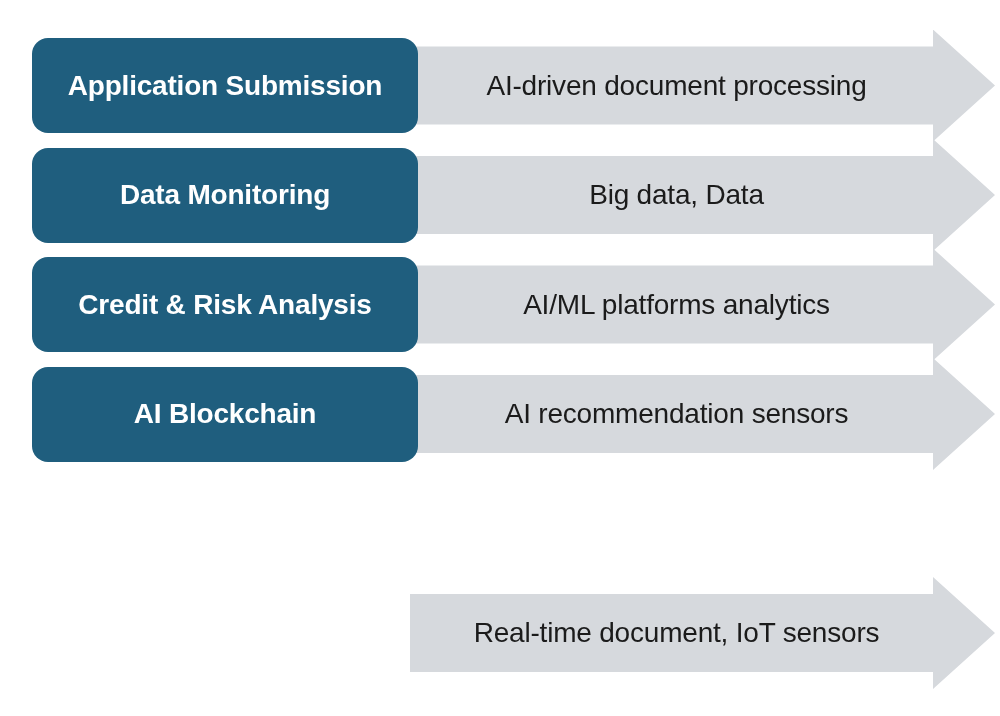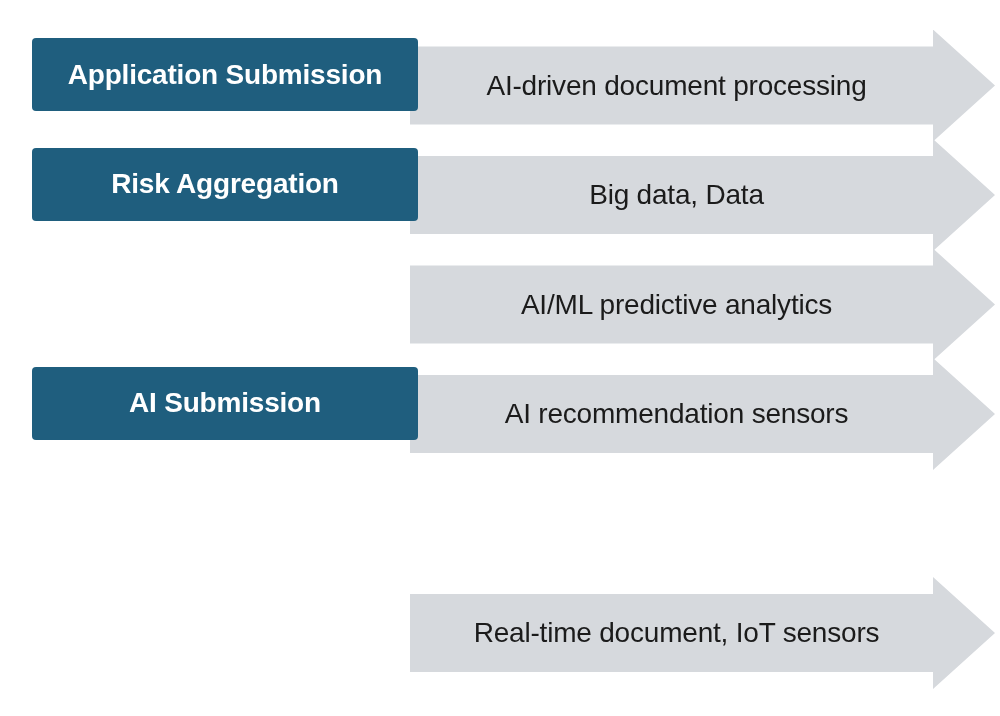--- a/index.html
+++ b/index.html
@@ -49,23 +49,23 @@
     text-align: center;
     font-size: 28px;
     letter-spacing: -0.2px;
     color: var(--arrow-text);
   }
   .stage {
     position: absolute;
     left: 32px;
     top: 0;
     width: 386px;
-    height: 73px;
+    height: 95px;
     background: var(--stage-fill);
-    border-radius: 4px;
+    border-radius: 16px;
     display: flex;
     align-items: center;
     justify-content: center;
     text-align: center;
     z-index: 2;
   }
   .stage-label {
     font-size: 28px;
     font-weight: bold;
     letter-spacing: -0.2px;
@@ -87,36 +87,39 @@
     <div class="stage">
       <span class="stage-label">Application Submission</span>
     </div>
   </div>
 
   <div class="row">
     <div class="arrow">
       <div class="arrow-label">Big data, Data</div>
     </div>
     <div class="stage">
-      <span class="stage-label">Risk Aggregation</span>
+      <span class="stage-label">Data Monitoring</span>
     </div>
   </div>
 
   <div class="row">
     <div class="arrow">
-      <div class="arrow-label">AI/ML predictive analytics</div>
+      <div class="arrow-label">AI/ML platforms analytics</div>
+    </div>
+    <div class="stage">
+      <span class="stage-label">Credit &amp; Risk Analysis</span>
     </div>
   </div>
 
   <div class="row">
     <div class="arrow">
       <div class="arrow-label">AI recommendation sensors</div>
     </div>
     <div class="stage">
-      <span class="stage-label">AI Submission</span>
+      <span class="stage-label">AI Blockchain</span>
     </div>
   </div>
 
   <div class="row">
   </div>
 
   <div class="row">
     <div class="arrow">
       <div class="arrow-label">Real-time document, IoT sensors</div>
     </div>

